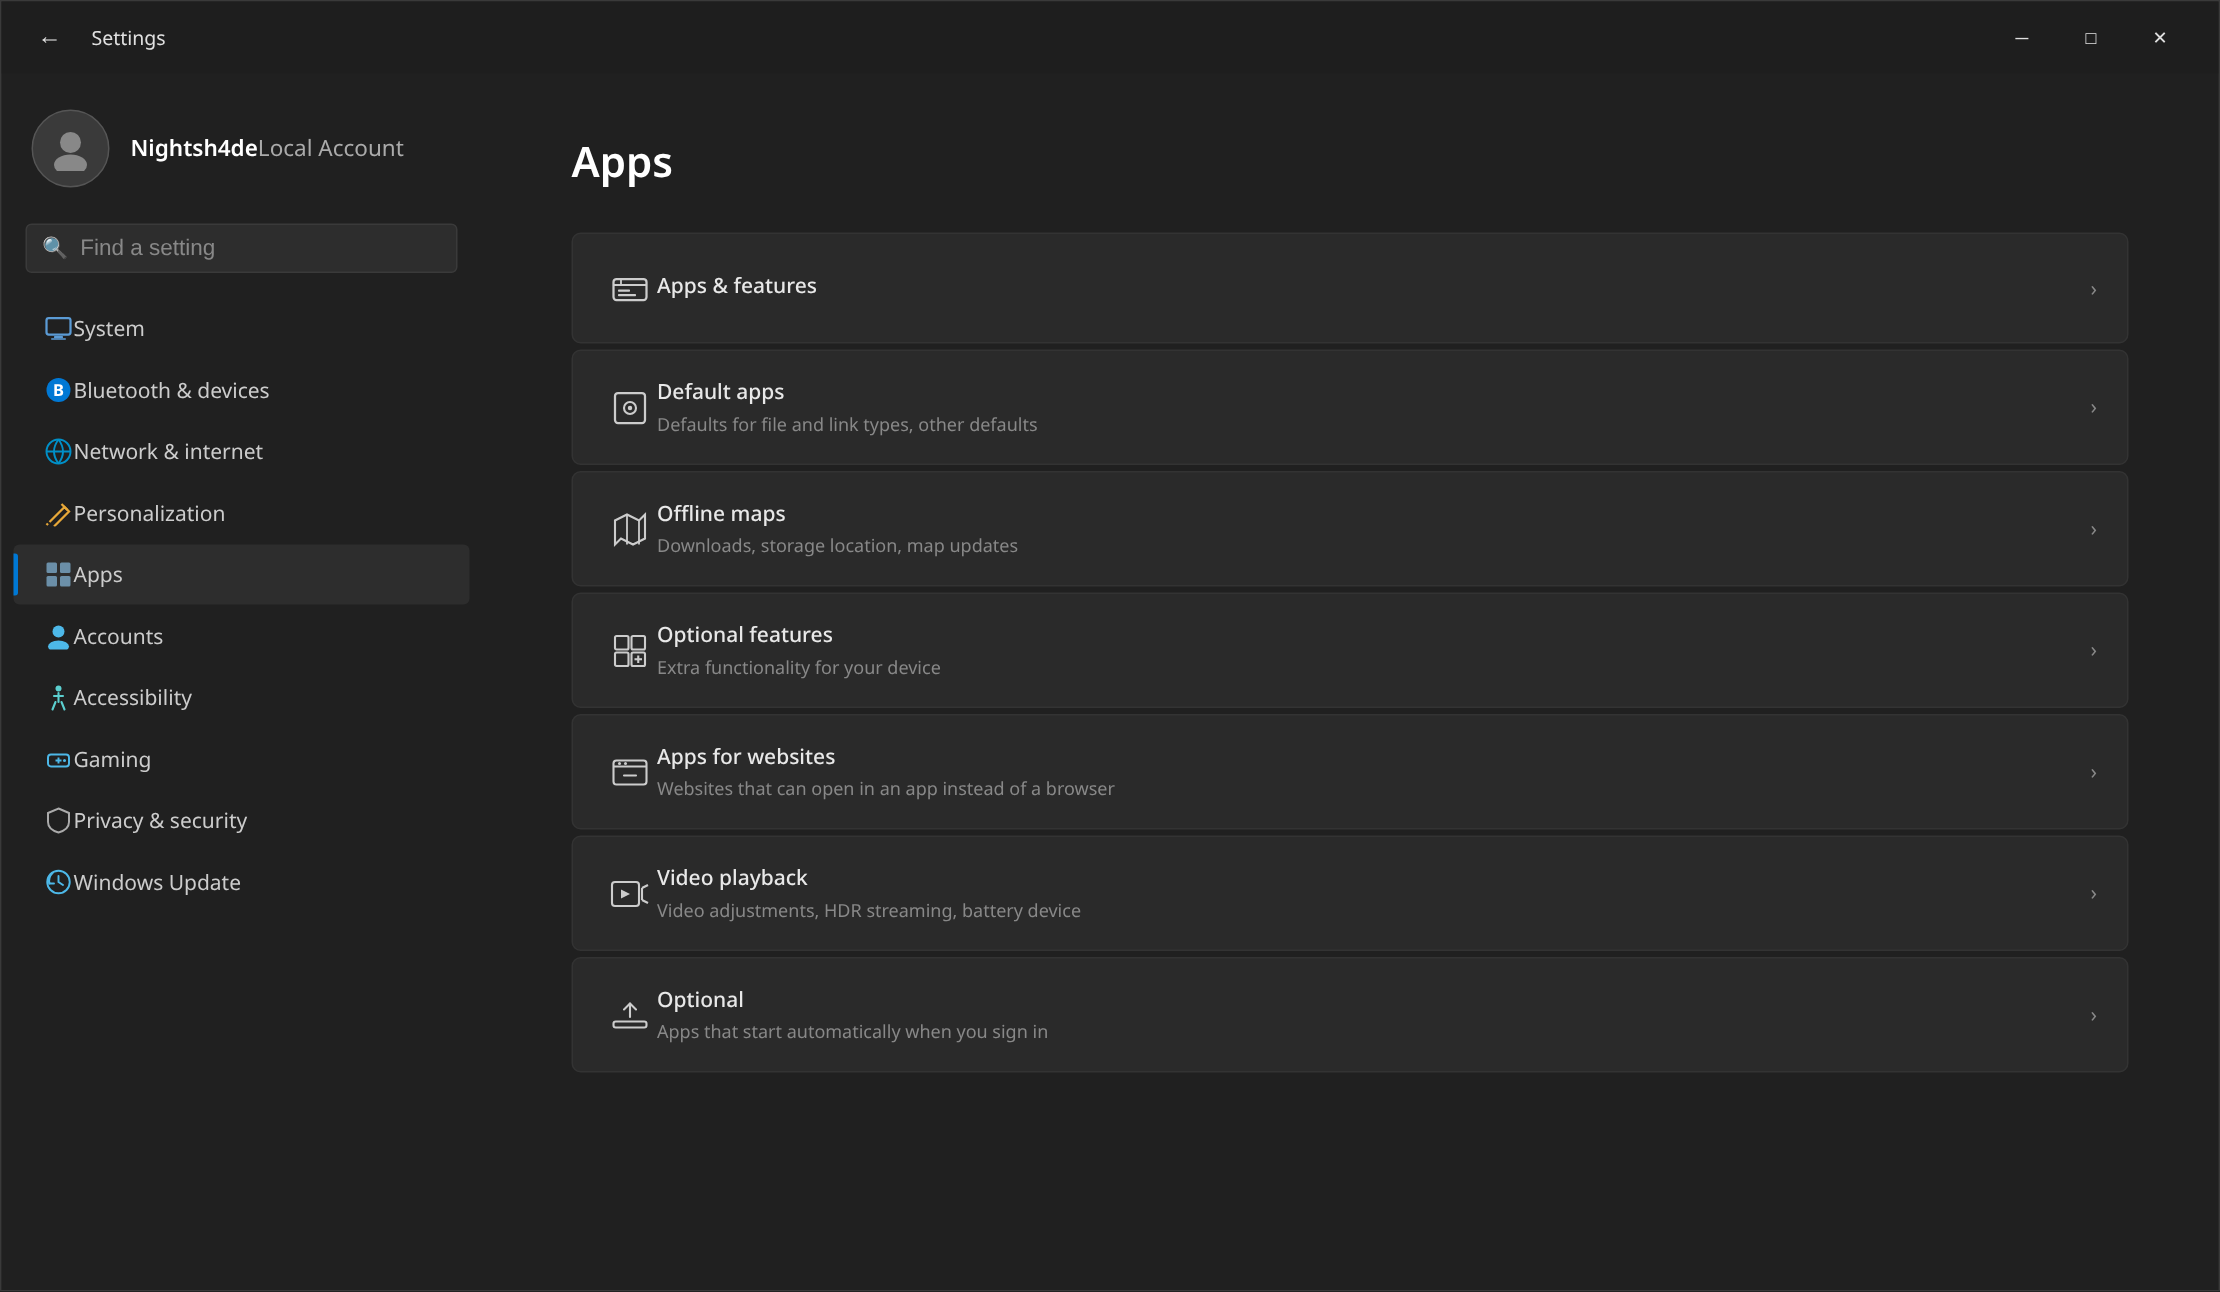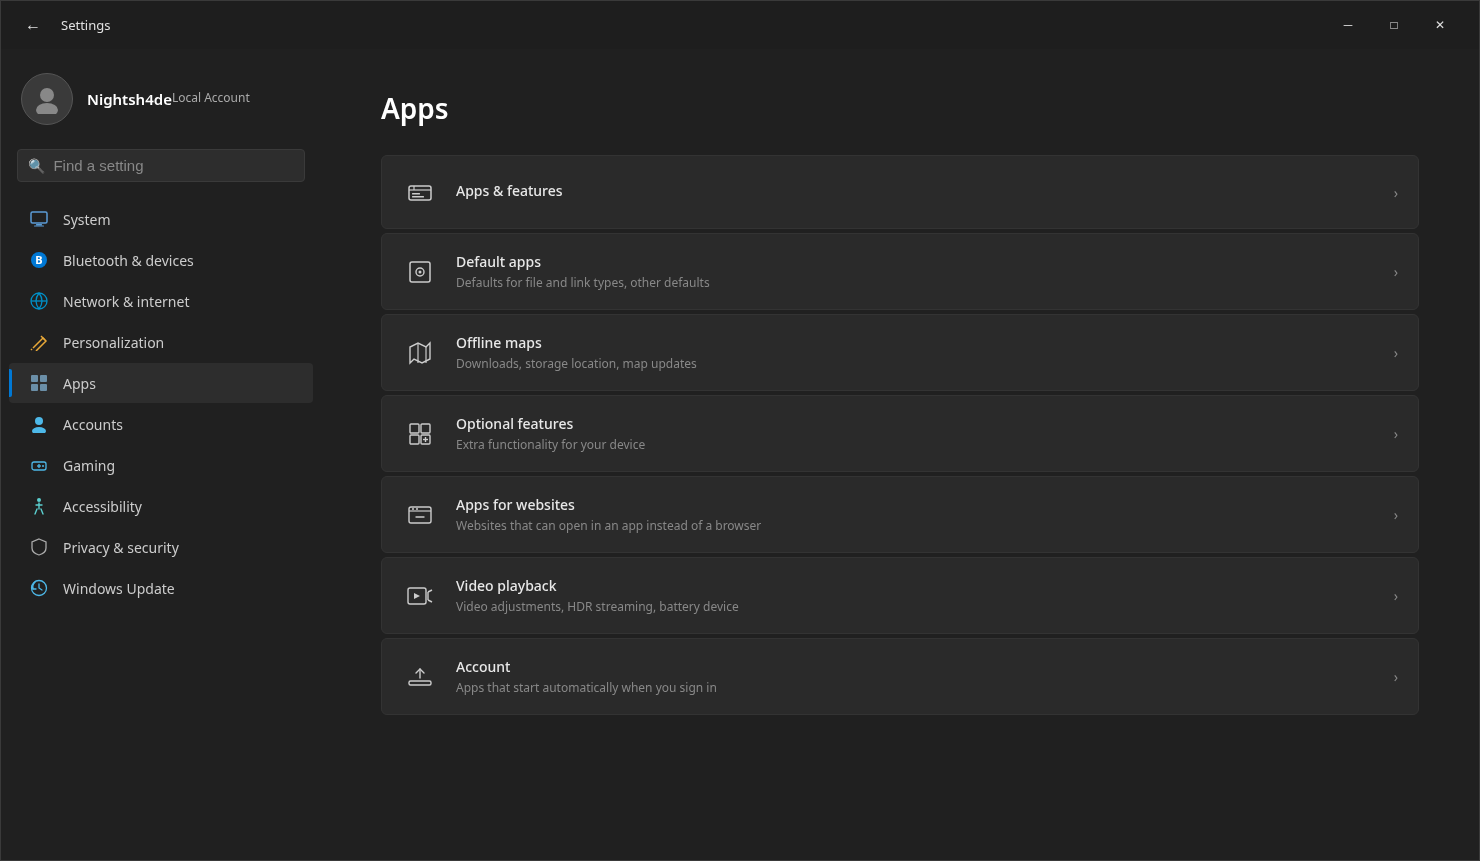--- a/index.html
+++ b/index.html
@@ -96,21 +96,21 @@
       display: flex;
       align-items: center;
       justify-content: center;
       color: #aaa;
       font-size: 24px;
       flex-shrink: 0;
       border: 1px solid #555;
     }
     .user-info { display: flex; }
     .user-name { font-size: 15px; font-weight: 600; color: #fff; }
-    .user-type { font-size: 12px; color: #aaa; }
+    .user-type { font-size: 15px; color: #aaa; }
     .search-box {
       margin: 4px 16px 16px 16px;
       display: flex;
       align-items: center;
       background: #2d2d2d;
       border: 1px solid #3a3a3a;
       border-radius: 4px;
       padding: 6px 10px;
       gap: 8px;
     }
@@ -120,21 +120,21 @@
       outline: none;
       color: #ccc;
       font-size: 15px;
       flex: 1;
     }
     .search-box input::placeholder { color: #888; }
     .search-icon { color: #888; font-size: 14px; }
     .nav-item {
       display: flex;
       align-items: center;
-      gap: 14px;
+      gap: 0;
       padding: 10px 20px;
       cursor: pointer;
       border-radius: 4px;
       margin: 1px 8px;
       color: #ccc;
       font-size: 14px;
       position: relative;
     }
     .nav-item.active {
       background: #2d2d2d;
@@ -184,21 +184,20 @@
       margin-bottom: 28px;
     }
     .settings-list {
       display: flex;
       flex-direction: column;
       gap: 4px;
     }
     .setting-item {
       display: flex;
       align-items: center;
-      gap: 18px;
       padding: 18px 20px;
       background: #2a2a2a;
       border-radius: 6px;
       cursor: pointer;
       border: 1px solid #333;
       transition: background 0.15s;
     }
     .setting-item-icon {
       width: 36px;
       height: 36px;
@@ -330,39 +329,39 @@
             <svg width="18" height="18" viewBox="0 0 18 18" fill="none">
               <circle cx="9" cy="6" r="4" fill="#4db8e8"></circle>
               <ellipse cx="9" cy="16" rx="7" ry="4" fill="#4db8e8"></ellipse>
             </svg>
           </div>
           <span>Accounts</span>
         </div>
 
 
         <div class="nav-item">
+          <div class="nav-icon icon-accessibility">
+            <svg width="18" height="18" viewBox="0 0 18 18" fill="none">
+              <circle cx="9" cy="3" r="2" fill="#5bcfcf"></circle>
+              <path d="M9 6 L9 12 M6 8 L12 8 M7 12 L5 17 M11 12 L13 17" stroke="#5bcfcf" stroke-width="1.4" stroke-linecap="round"></path>
+            </svg>
+          </div>
+          <span>Accessibility</span>
+        </div>
+
+        <div class="nav-item">
           <div class="nav-icon icon-gaming">
             <svg width="18" height="18" viewBox="0 0 18 18" fill="none">
               <rect x="2" y="6" width="14" height="8" rx="2" stroke="#4db8e8" stroke-width="1.3" fill="none"></rect>
               <line x1="9" y1="8" x2="9" y2="12" stroke="#4db8e8" stroke-width="1.3"></line>
               <line x1="7" y1="10" x2="11" y2="10" stroke="#4db8e8" stroke-width="1.3"></line>
               <circle cx="13" cy="10" r="1" fill="#4db8e8"></circle>
             </svg>
           </div>
           <span>Gaming</span>
-        </div>
-
-        <div class="nav-item">
-          <div class="nav-icon icon-accessibility">
-            <svg width="18" height="18" viewBox="0 0 18 18" fill="none">
-              <circle cx="9" cy="3" r="2" fill="#5bcfcf"></circle>
-              <path d="M9 6 L9 12 M6 8 L12 8 M7 12 L5 17 M11 12 L13 17" stroke="#5bcfcf" stroke-width="1.4" stroke-linecap="round"></path>
-            </svg>
-          </div>
-          <span>Accessibility</span>
         </div>
 
         <div class="nav-item">
           <div class="nav-icon icon-privacy">
             <svg width="18" height="18" viewBox="0 0 18 18" fill="none">
               <path d="M9 1 L16 4 L16 10 Q16 15 9 17 Q2 15 2 10 L2 4 Z" stroke="#aaa" stroke-width="1.3" fill="none"></path>
             </svg>
           </div>
           <span>Privacy &amp; security</span>
         </div>
@@ -486,21 +485,21 @@
 
         <div class="setting-item">
           <div class="setting-item-icon">
             <svg width="28" height="28" viewBox="0 0 28 28" fill="none">
               <rect x="3" y="18" width="22" height="4" rx="1.5" stroke="#ccc" stroke-width="1.4" fill="none"></rect>
               <path d="M14 6 L14 15" stroke="#ccc" stroke-width="1.4" stroke-linecap="round"></path>
               <path d="M10 10 L14 6 L18 10" stroke="#ccc" stroke-width="1.4" stroke-linecap="round" stroke-linejoin="round" fill="none"></path>
             </svg>
           </div>
           <div class="setting-item-text">
-            <div class="setting-item-title">Account</div>
+            <div class="setting-item-title">Optional</div>
             <div class="setting-item-desc">Apps that start automatically when you sign in</div>
           </div>
           <span class="chevron">›</span>
         </div>
 
       </div>
     </div>
   </div>
 </div>
 

